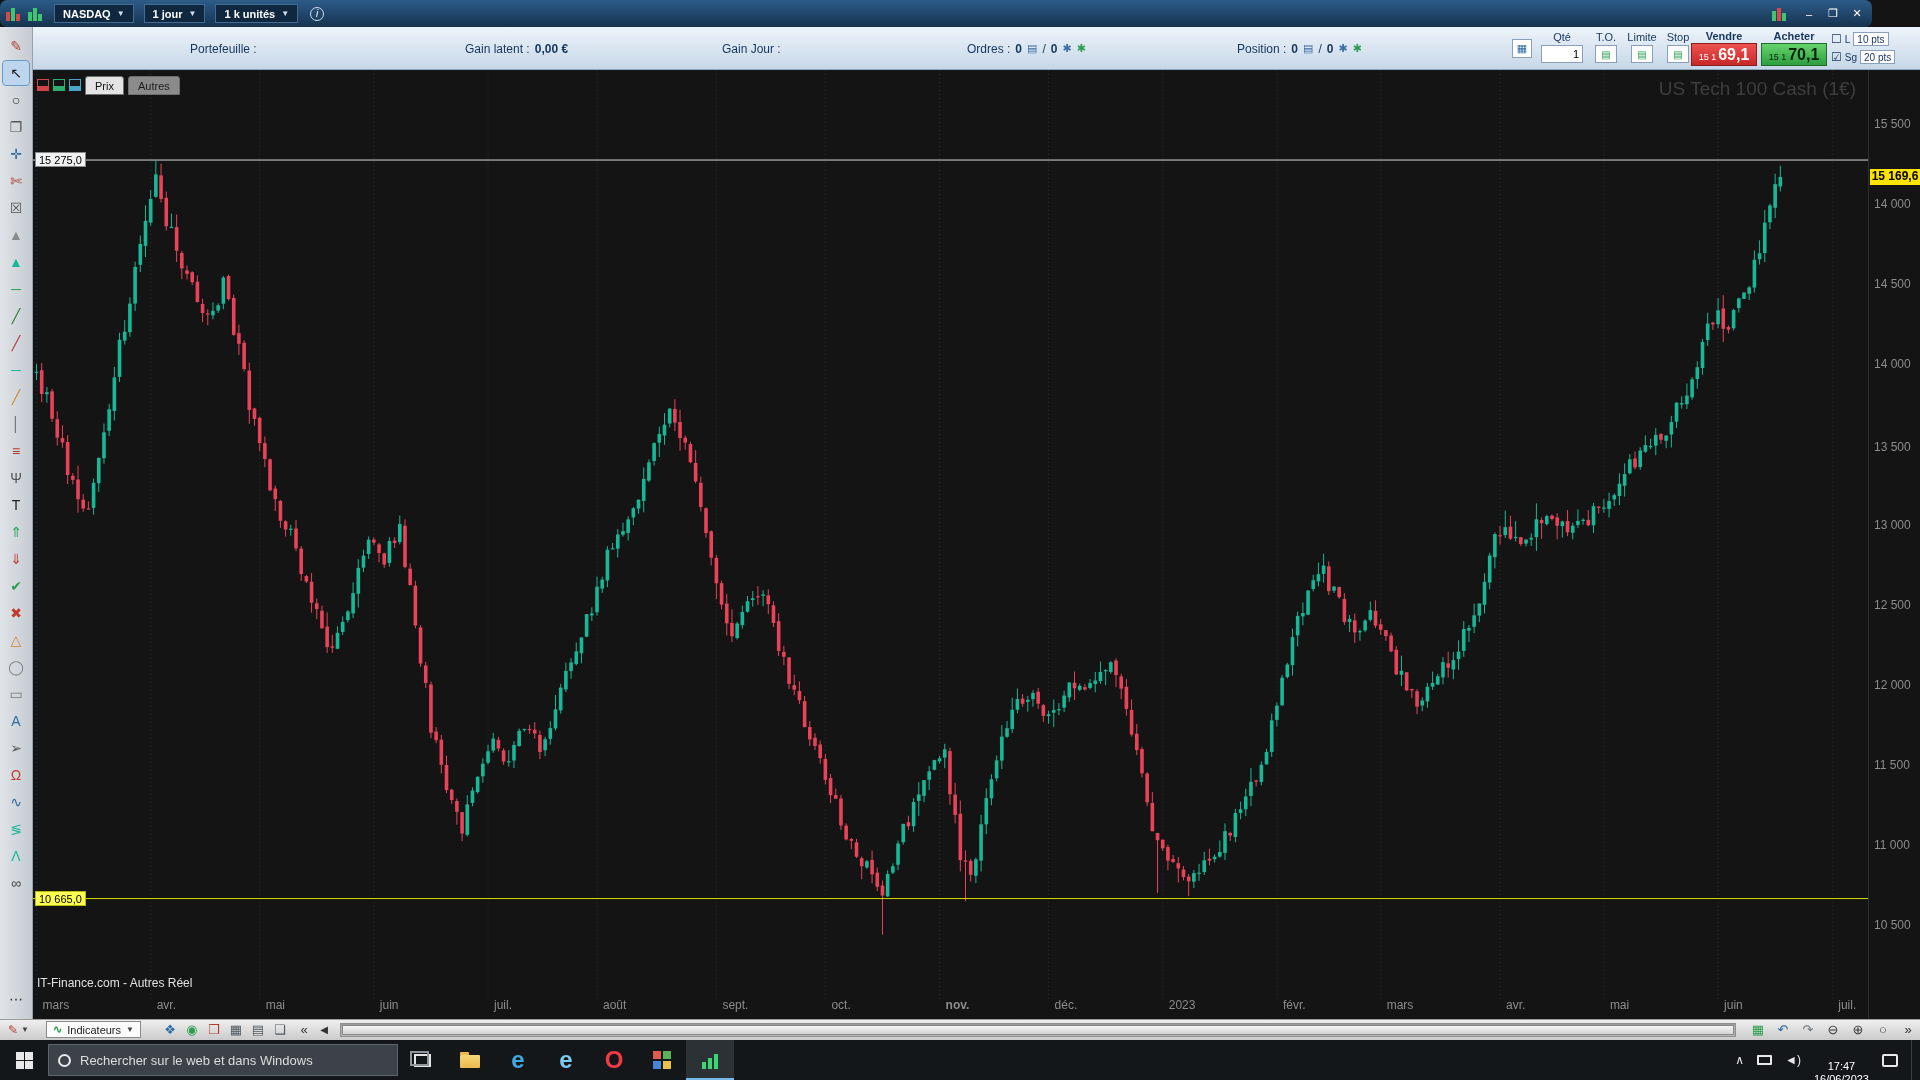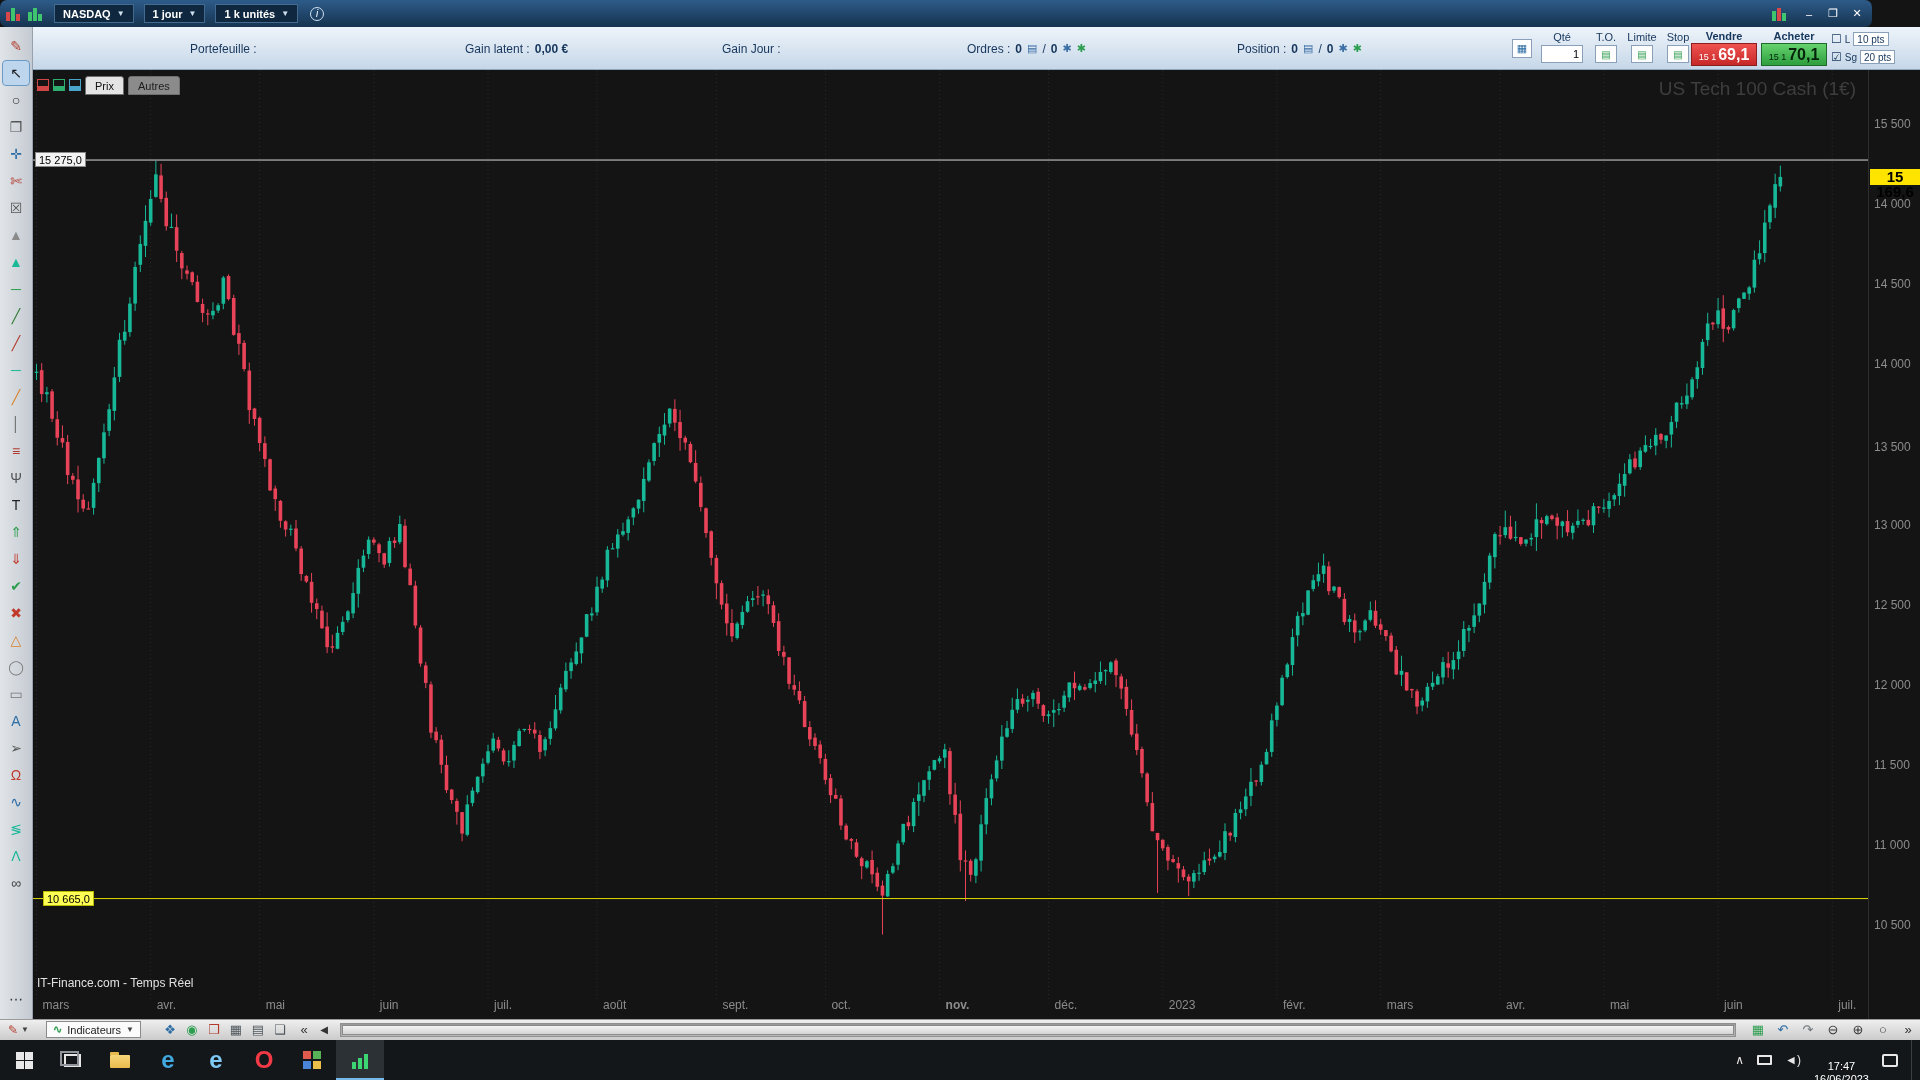--- a/index.html
+++ b/index.html
@@ -72,29 +72,29 @@
   .vgrid{stroke:#2b2b2b;stroke-dasharray:1 3;}
   .watermark{position:absolute;top:8px;right:12px;font-size:19px;color:#3e3e3e;z-index:2;}
   .tabsrow{position:absolute;left:4px;top:5px;height:20px;display:flex;align-items:center;gap:4px;z-index:4;}
   .ctabicon{display:inline-block;width:12px;height:12px;border:1px solid;box-shadow:inset 0 -4px;cursor:pointer;}
   .ctab{height:19px;padding:0 9px;font-size:11px;line-height:18px;border:1px solid #6e6e6e;
     border-radius:3px 3px 0 0;cursor:pointer;}
   .ctab.active{background:#e4e4e4;color:#111;}
   .ctab.inactive{background:#8b8b8b;color:#1d1d1d;}
   .linelabel{position:absolute;left:2px;height:15px;line-height:14px;font-size:11px;padding:0 3px;z-index:5;}
   .upperlabel{background:#f2f2f2;border:1px solid #8a8a8a;color:#000;}
-  .lowerlabel{background:#ffff55;border:1px solid #b9b900;color:#000;margin-left:8px;}
+  .lowerlabel{background:#ffff55;border:1px solid #b9b900;color:#000;}
   .provider{position:absolute;left:4px;top:906px;color:#e0e0e0;font-size:12px;z-index:3;}
   .mlabel{position:absolute;top:928px;color:#8c8c8c;font-size:12px;white-space:nowrap;}
 
   
   .priceaxis{position:absolute;left:1868px;top:70px;width:52px;height:949px;background:#141414;border-left:1px solid #2e2e2e;}
   .tick{position:absolute;left:5px;font-size:12px;color:#8c8c8c;white-space:nowrap;}
   .pricetag{position:absolute;left:1px;width:50px;height:16px;background:#ffe400;color:#000;
-    font-size:15px;font-weight:bold;line-height:15px;text-align:center;z-index:6;}
+    font-size:12px;font-weight:bold;line-height:15px;text-align:center;z-index:6;}
 
   
   .bottombar{position:absolute;left:0;top:1019px;width:1920px;height:21px;
     background:linear-gradient(#efefef,#cbcbcb);border-top:1px solid #9a9a9a;font-size:12px;color:#333;}
   .pencilbox{position:absolute;left:4px;top:1px;height:17px;display:flex;align-items:center;gap:3px;
     padding:0 4px;cursor:pointer;color:#b23b2e;}
   .pencilbox .arr{font-size:8px;color:#444;}
   .inddd{position:absolute;left:46px;top:1px;height:17px;background:#fbfbfb;border:1px solid #8a8a8a;
     display:flex;align-items:center;gap:5px;padding:0 6px;font-size:11px;cursor:pointer;color:#222;}
   .inddd .wave{color:#2d9e4f;font-weight:bold;}
@@ -984,21 +984,21 @@
   <div class="watermark">US Tech 100 Cash (1€)</div>
   <div class="tabsrow">
       <span class="ctabicon" style="color: rgb(208, 69, 69);"></span>
       <span class="ctabicon" style="color: rgb(47, 175, 111);"></span>
       <span class="ctabicon" style="color: rgb(74, 163, 200);"></span>
     <div class="ctab active">Prix</div>
     <div class="ctab inactive">Autres</div>
   </div>
   <div class="linelabel upperlabel" style="top: 82.045px;">15 275,0</div>
   <div class="linelabel lowerlabel" style="top: 820.567px;">10 665,0</div>
-  <div class="provider">IT-Finance.com - Temps Réel</div>
+  <div class="provider">IT-Finance.com - Autres Réel</div>
 <div class="mlabel" style="left: 9.5px;">mars</div>
     <div class="mlabel" style="left: 123.68px;">avr.</div>
     <div class="mlabel" style="left: 232.67px;">mai</div>
     <div class="mlabel" style="left: 346.85px;">juin</div>
     <div class="mlabel" style="left: 461.03px;">juil.</div>
     <div class="mlabel" style="left: 570.02px;">août</div>
     <div class="mlabel" style="left: 689.39px;">sept.</div>
     <div class="mlabel" style="left: 798.38px;">oct.</div>
     <div class="mlabel" style="left: 912.56px; font-weight: bold;">nov.</div>
     <div class="mlabel" style="left: 1021.55px;">déc.</div>
@@ -1057,20 +1057,24 @@
   </div>
 
 <div class="taskbar">
   <div class="startbtn">
     <div class="winlogo">
         <span></span>
         <span></span>
         <span></span>
         <span></span>
       </div>
+  </div>
+  <div class="searchbox">
+    <span class="searchicon"></span>
+    <input placeholder="Rechercher sur le web et dans Windows" style="">
   </div>
   <div class="apps">
       <div class="tapp">
         <div class="tvic"></div>
       </div>
       <div class="tapp">
         <div class="folderic"></div>
       </div>
       <div class="tapp">
         <span class="letteric" style="color: rgb(65, 168, 224);">e</span>

